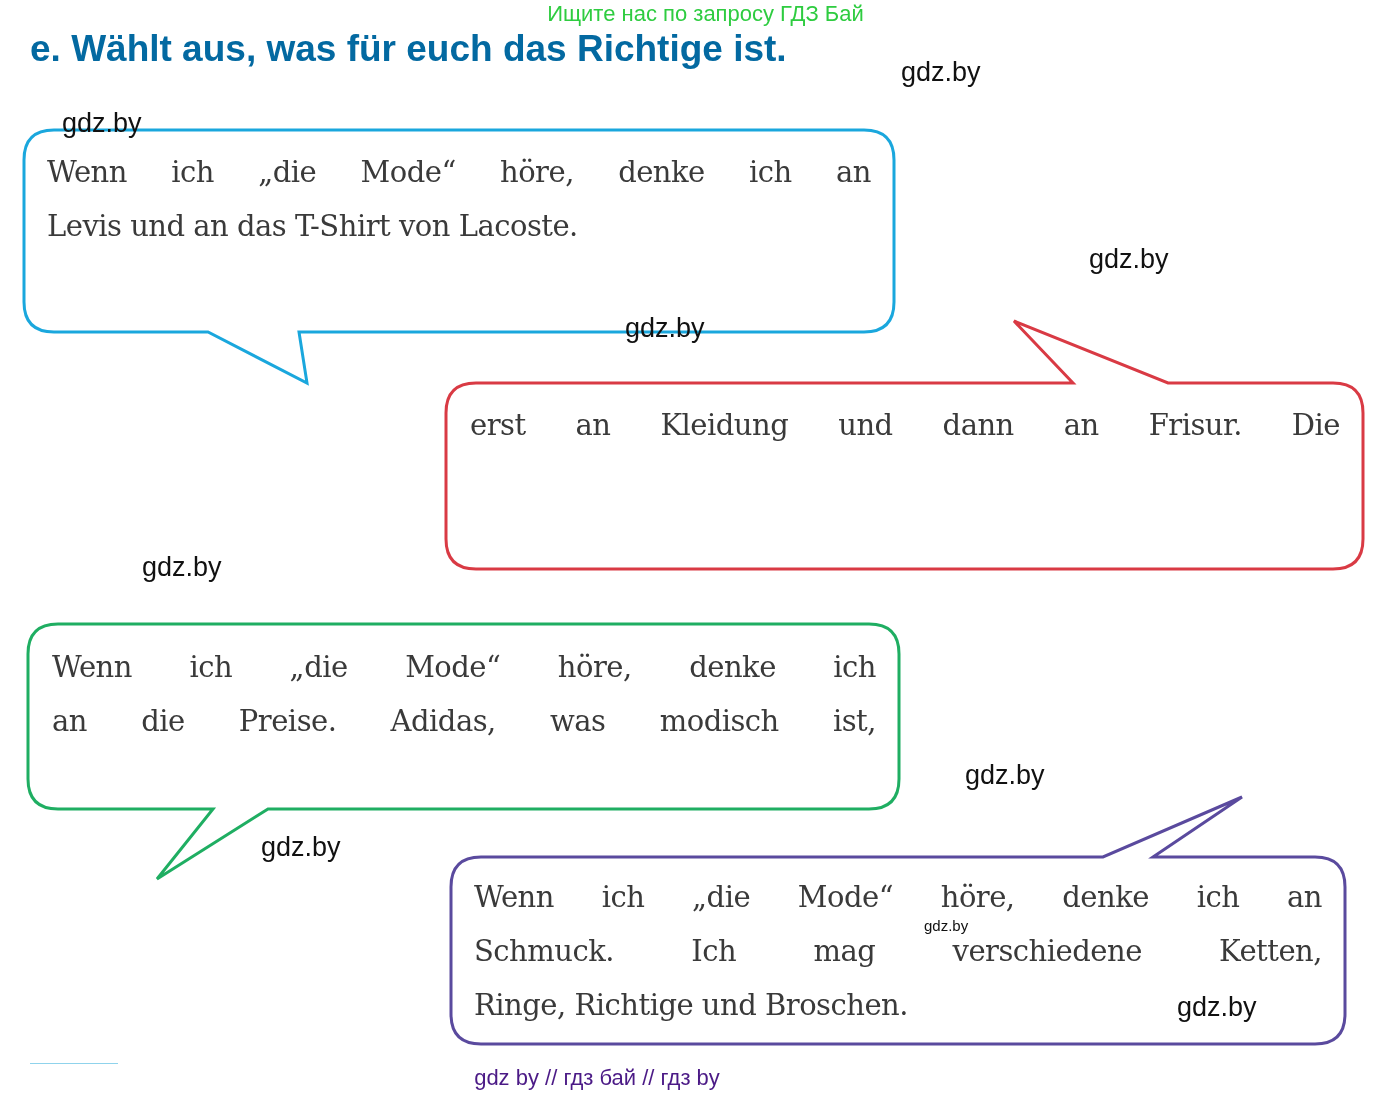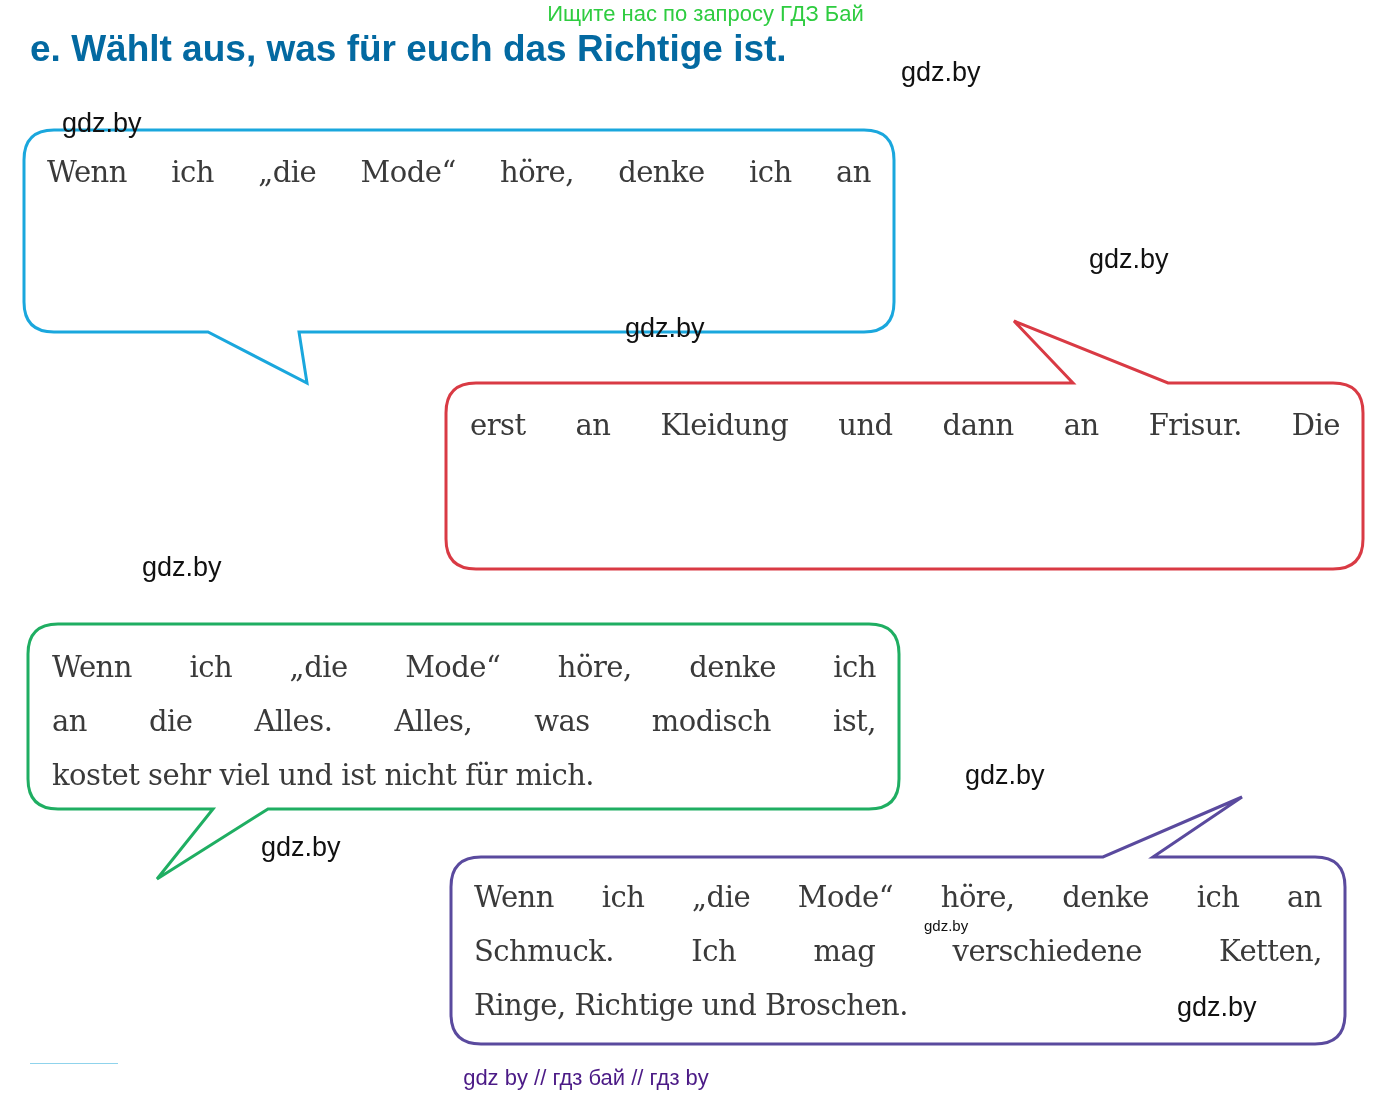--- a/index.html
+++ b/index.html
@@ -22,21 +22,21 @@
     svg.bubbles { position: absolute; left: 0; top: 0; }
     .bubble-text {
       position: absolute; font-family: "DejaVu Serif", "Liberation Serif", serif;
       font-size: 29px; line-height: 54px; color: #3a3a3a; white-space: nowrap;
       letter-spacing: -0.5px;
     }
     .bubble-text .line { display: block; text-align: justify; text-align-last: justify; }
     .bubble-text .line.last { text-align-last: left; }
     .footer {
       position: absolute; left: 0; width: 1172px; top: 1065px; text-align: center;
-      font-family: "Liberation Sans", sans-serif; font-size: 22px; color: #4b1a86; padding-left: 0;
+      font-family: "Liberation Sans", sans-serif; font-size: 22px; color: #4b1a86; padding-left: 11px;
     }
     .footer-rule { position: absolute; left: 30px; top: 1063px; width: 88px; height: 1px; background: #8fd3ec; }
   </style>
 </head>
 <body>
 
 <div class="top-banner">Ищите нас по запросу ГДЗ Бай</div>
 
 <div class="heading">e. Wählt aus, was für euch das Richtige ist.</div>
 
@@ -46,30 +46,30 @@
 
   <path d="M476,383 H1073 L1014,321 L1168,383 H1333 Q1363,383 1363,413 V539 Q1363,569 1333,569 H476 Q446,569 446,539 V413 Q446,383 476,383 Z" fill="#ffffff" stroke="#d93a44" stroke-width="3" stroke-linejoin="miter"></path>
 
   <path d="M58,624 H869 Q899,624 899,654 V779 Q899,809 869,809 H268 L157,879 L213,809 H58 Q28,809 28,779 V654 Q28,624 58,624 Z" fill="#ffffff" stroke="#1fae62" stroke-width="3" stroke-linejoin="miter"></path>
 
   <path d="M481,857 H1103 L1242,797 L1153,857 H1315 Q1345,857 1345,887 V1014 Q1345,1044 1315,1044 H481 Q451,1044 451,1014 V887 Q451,857 481,857 Z" fill="#ffffff" stroke="#5a4a9e" stroke-width="3" stroke-linejoin="miter"></path>
 </svg>
 
 <div class="bubble-text" style="left:47px; top:145px; width:824px;">
   <span class="line">Wenn ich „die Mode“ höre, denke ich an</span>
+  <span class="line last">Levis und an das T-Shirt von Lacoste.</span>
 </div>
 
 <div class="bubble-text" style="left:470px; top:398px; width:870px;">
   <span class="line">erst an Kleidung und dann an Frisur. Die</span>
 </div>
 
 <div class="bubble-text" style="left:52px; top:640px; width:824px;">
   <span class="line">Wenn ich „die Mode“ höre, denke ich</span>
-  <span class="line">an die Alles. Alles, was modisch ist,</span>
-  <span class="line last">kostet sehr viel und ist nicht für mich.</span>
+  <span class="line">an die Preise. Adidas, was modisch ist,</span>
 </div>
 
 <div class="bubble-text" style="left:474px; top:870px; width:848px;">
   <span class="line">Wenn ich „die Mode“ höre, denke ich an</span>
   <span class="line">Schmuck. Ich mag verschiedene Ketten,</span>
   <span class="line last">Ringe, Richtige und Broschen.</span>
 </div>
 
 <div class="wm" style="left:901px; top:59px;">gdz.by</div>
 <div class="wm" style="left:62px; top:110px;">gdz.by</div>

